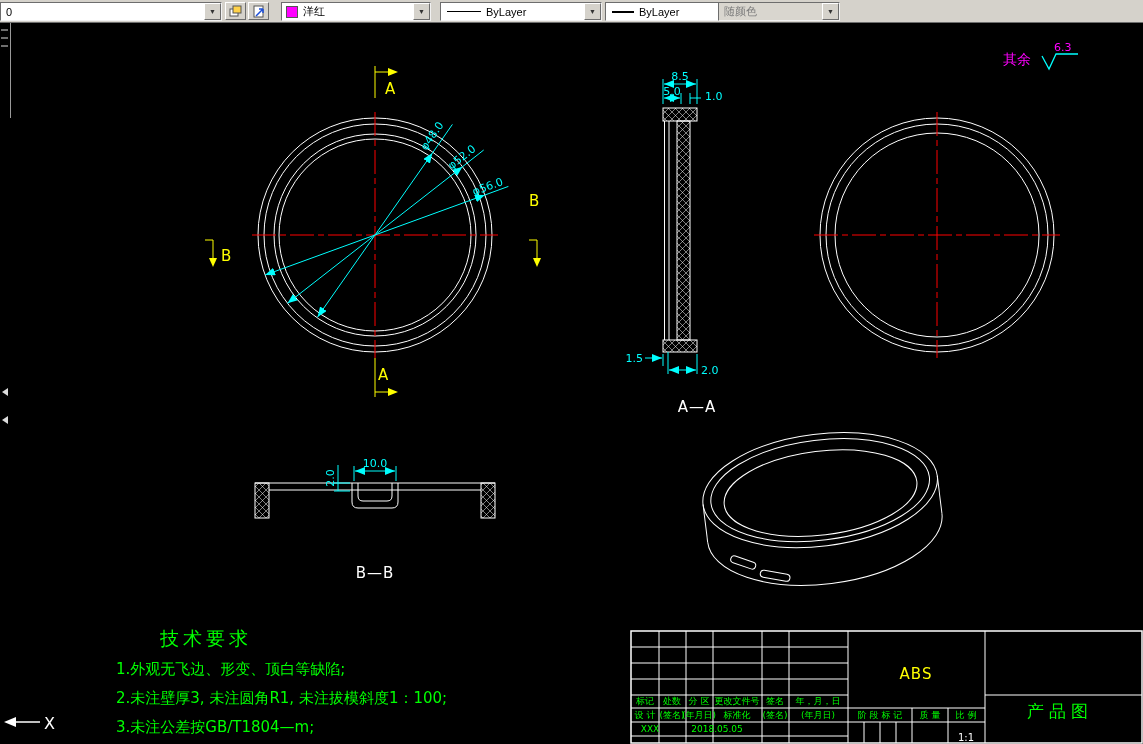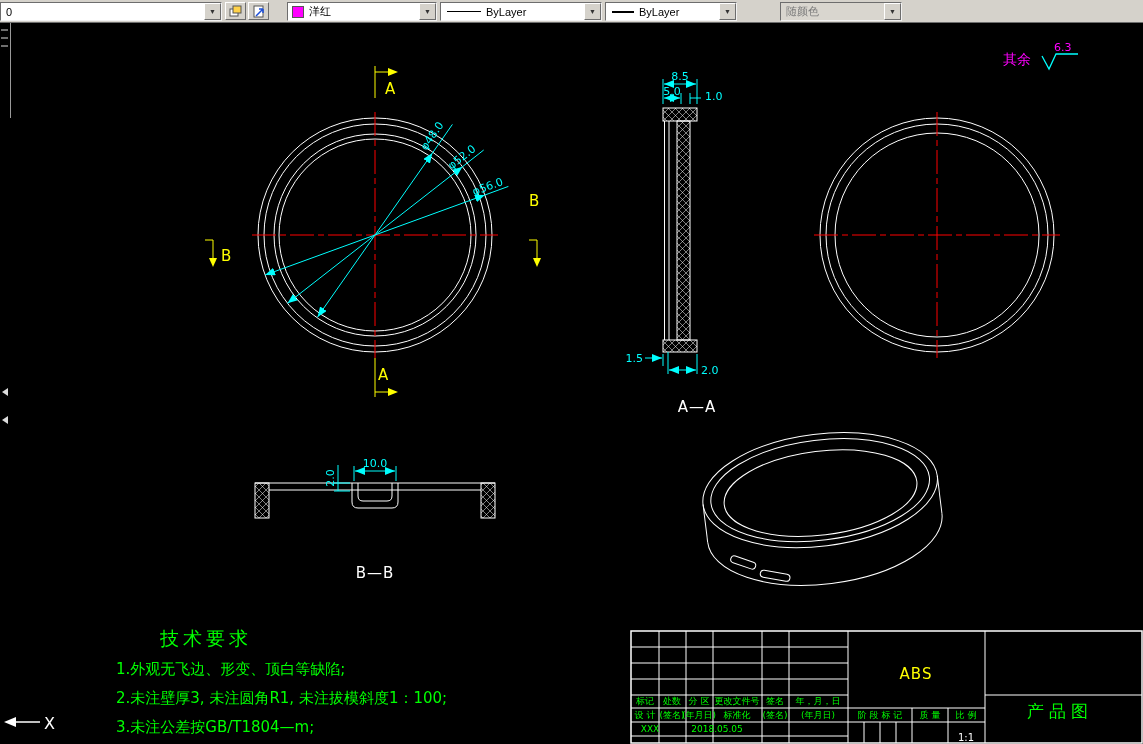--- a/index.html
+++ b/index.html
@@ -250,32 +250,32 @@
       <rect x="1" y="5" width="8" height="7" fill="#ffffff" stroke="#555"></rect>
       <rect x="4" y="2" width="8" height="7" fill="#ffd24a" stroke="#555"></rect>
     </svg>
   </button>
   <button class="tbtn" style="left:248px">
     <svg width="14" height="14">
       <rect x="2" y="2" width="9" height="11" fill="#ffffff" stroke="#555"></rect>
       <path d="M4 12 L11 5 M11 5 L7 5 M11 5 L11 9" stroke="#1d4fd8" fill="none" stroke-width="1.5"></path>
     </svg>
   </button>
-  <div class="combo" style="left:287px;width:148px">
+  <div class="combo" style="left:281px;width:148px">
     <span class="swatch"></span>
     <span class="combo-text">洋红</span>
     <span class="combo-arrow">▼</span>
   </div>
   <div class="combo" style="left:440px;width:160px">
     <span class="ltline"></span>
     <span class="combo-text">ByLayer</span>
     <span class="combo-arrow">▼</span>
   </div>
   <div class="combo" style="left:605px;width:130px">
     <span class="lwline"></span>
     <span class="combo-text">ByLayer</span>
     <span class="combo-arrow">▼</span>
   </div>
-  <div class="combo disabled" style="left:780px;width:120px">
+  <div class="combo disabled" style="left:718px;width:120px">
     <span class="combo-text">随颜色</span>
     <span class="combo-arrow">▼</span>
   </div>
 </div>
 
 </body></html>

